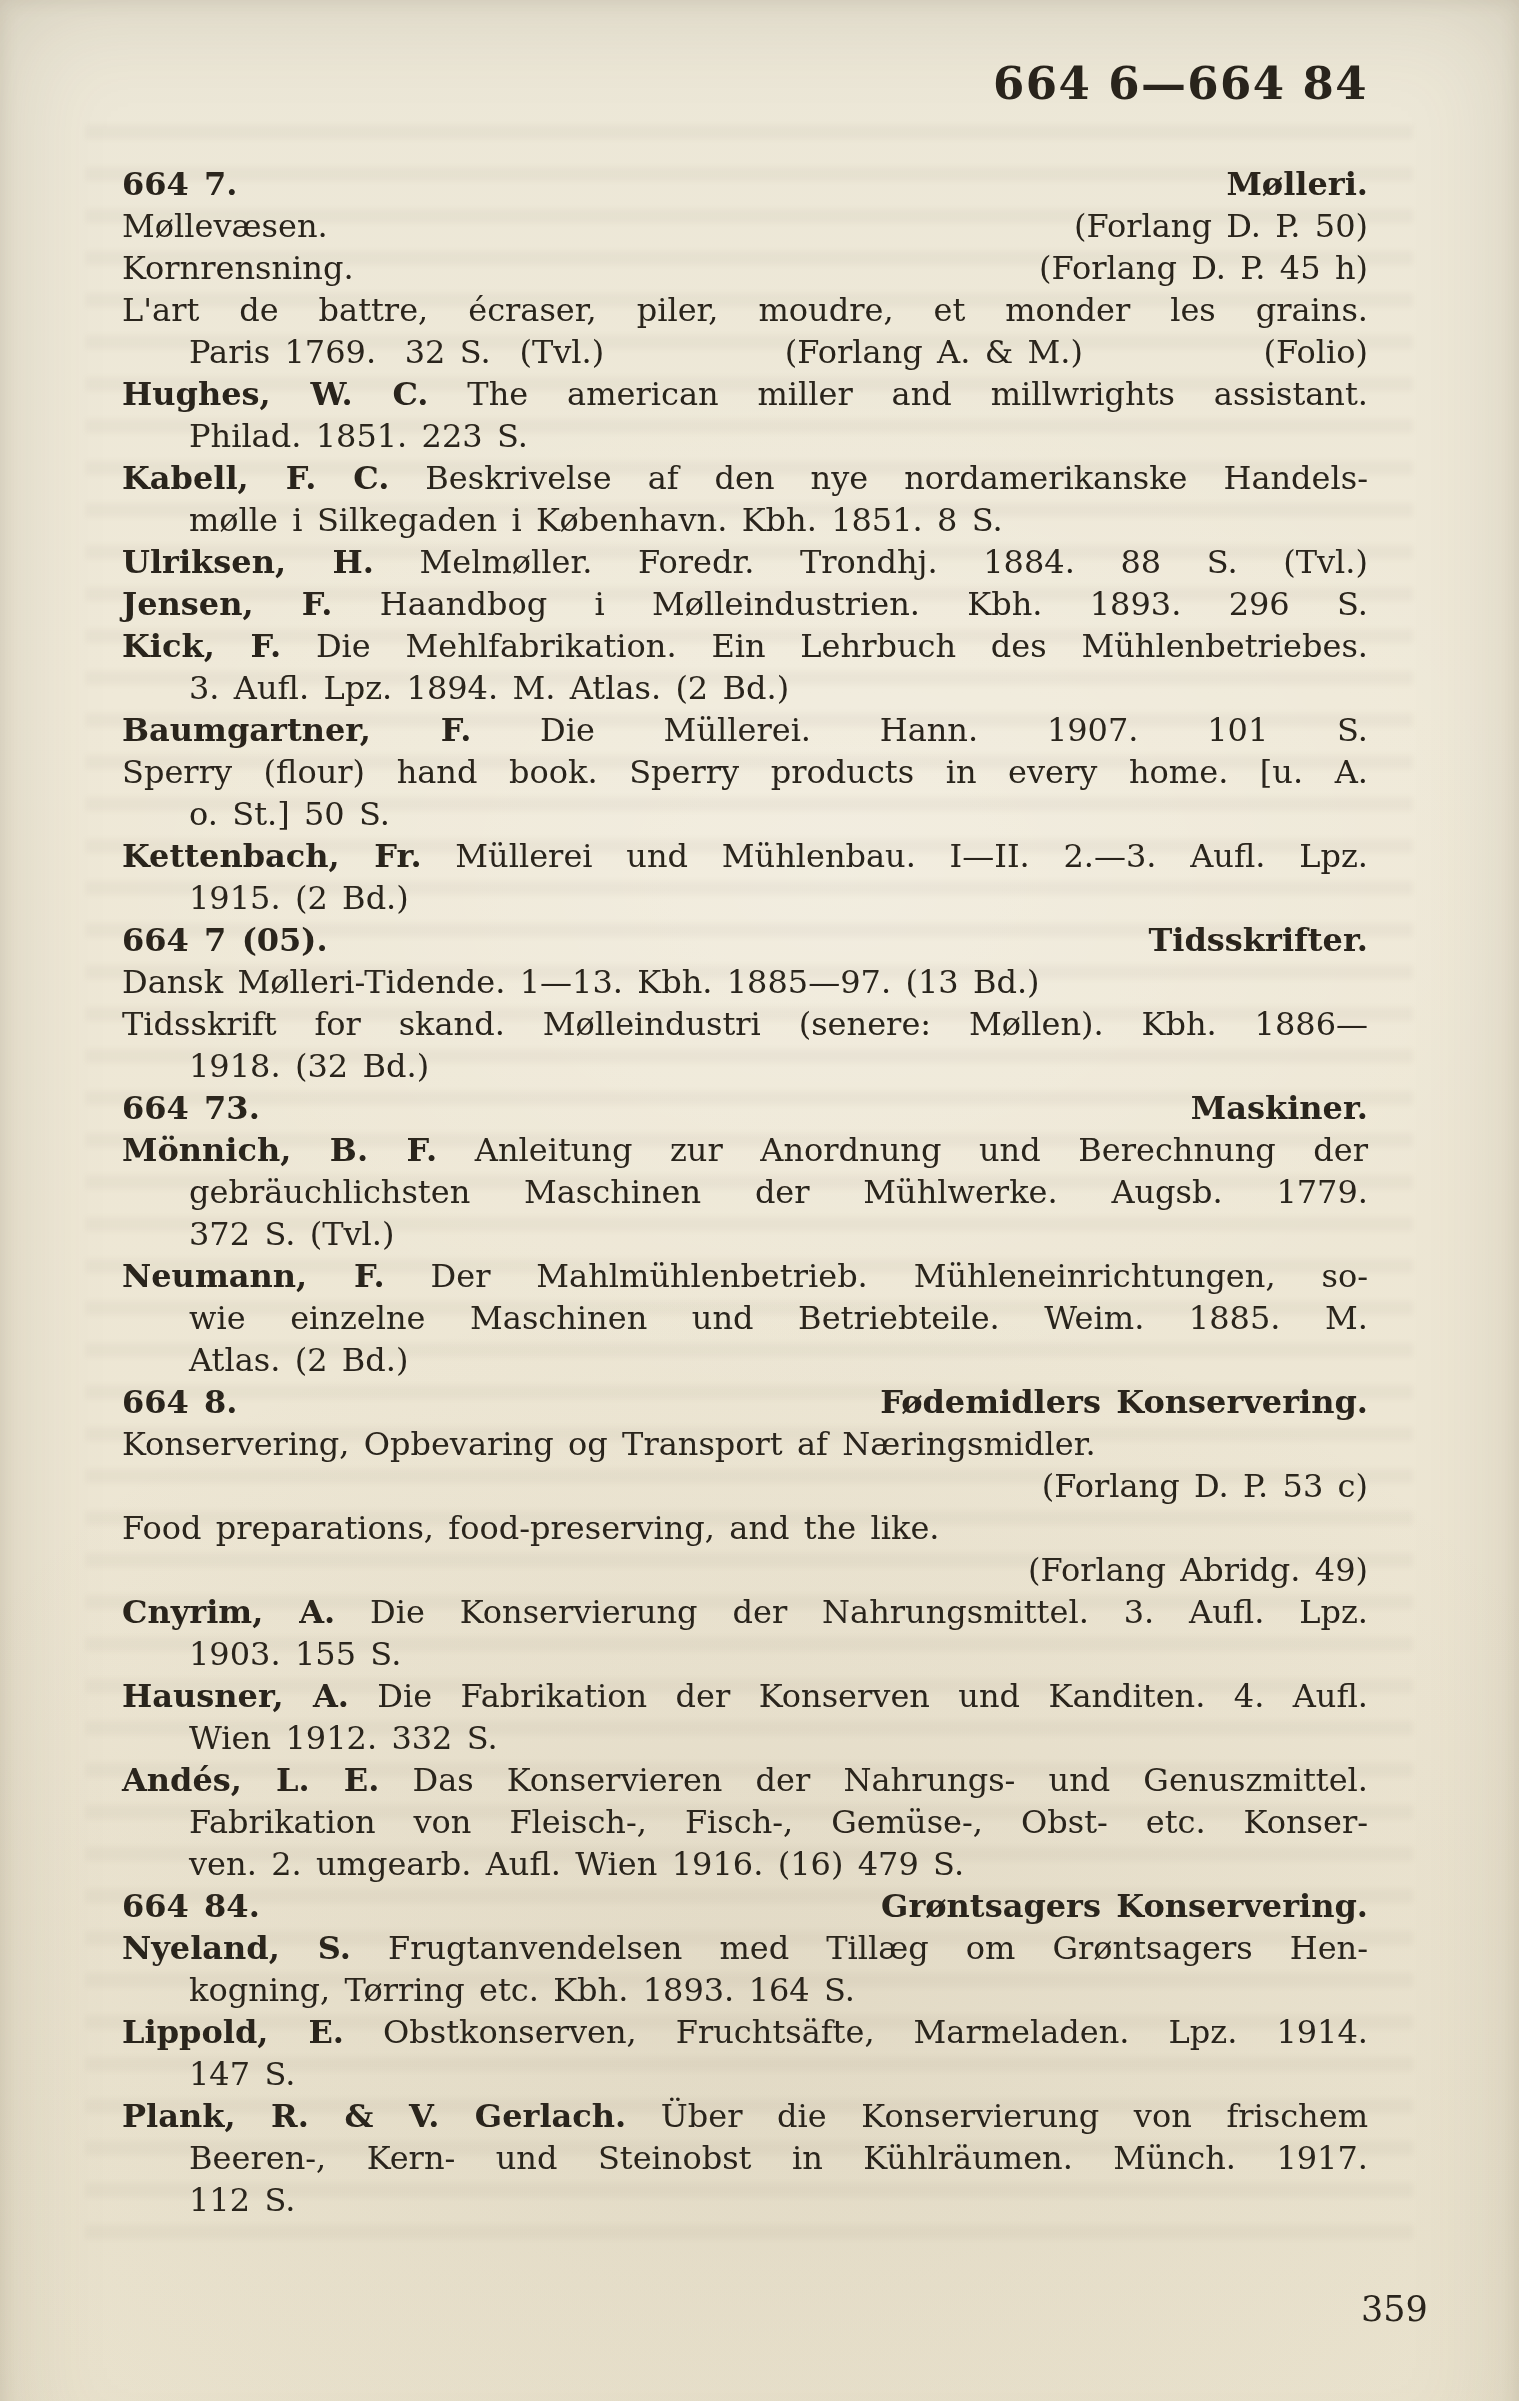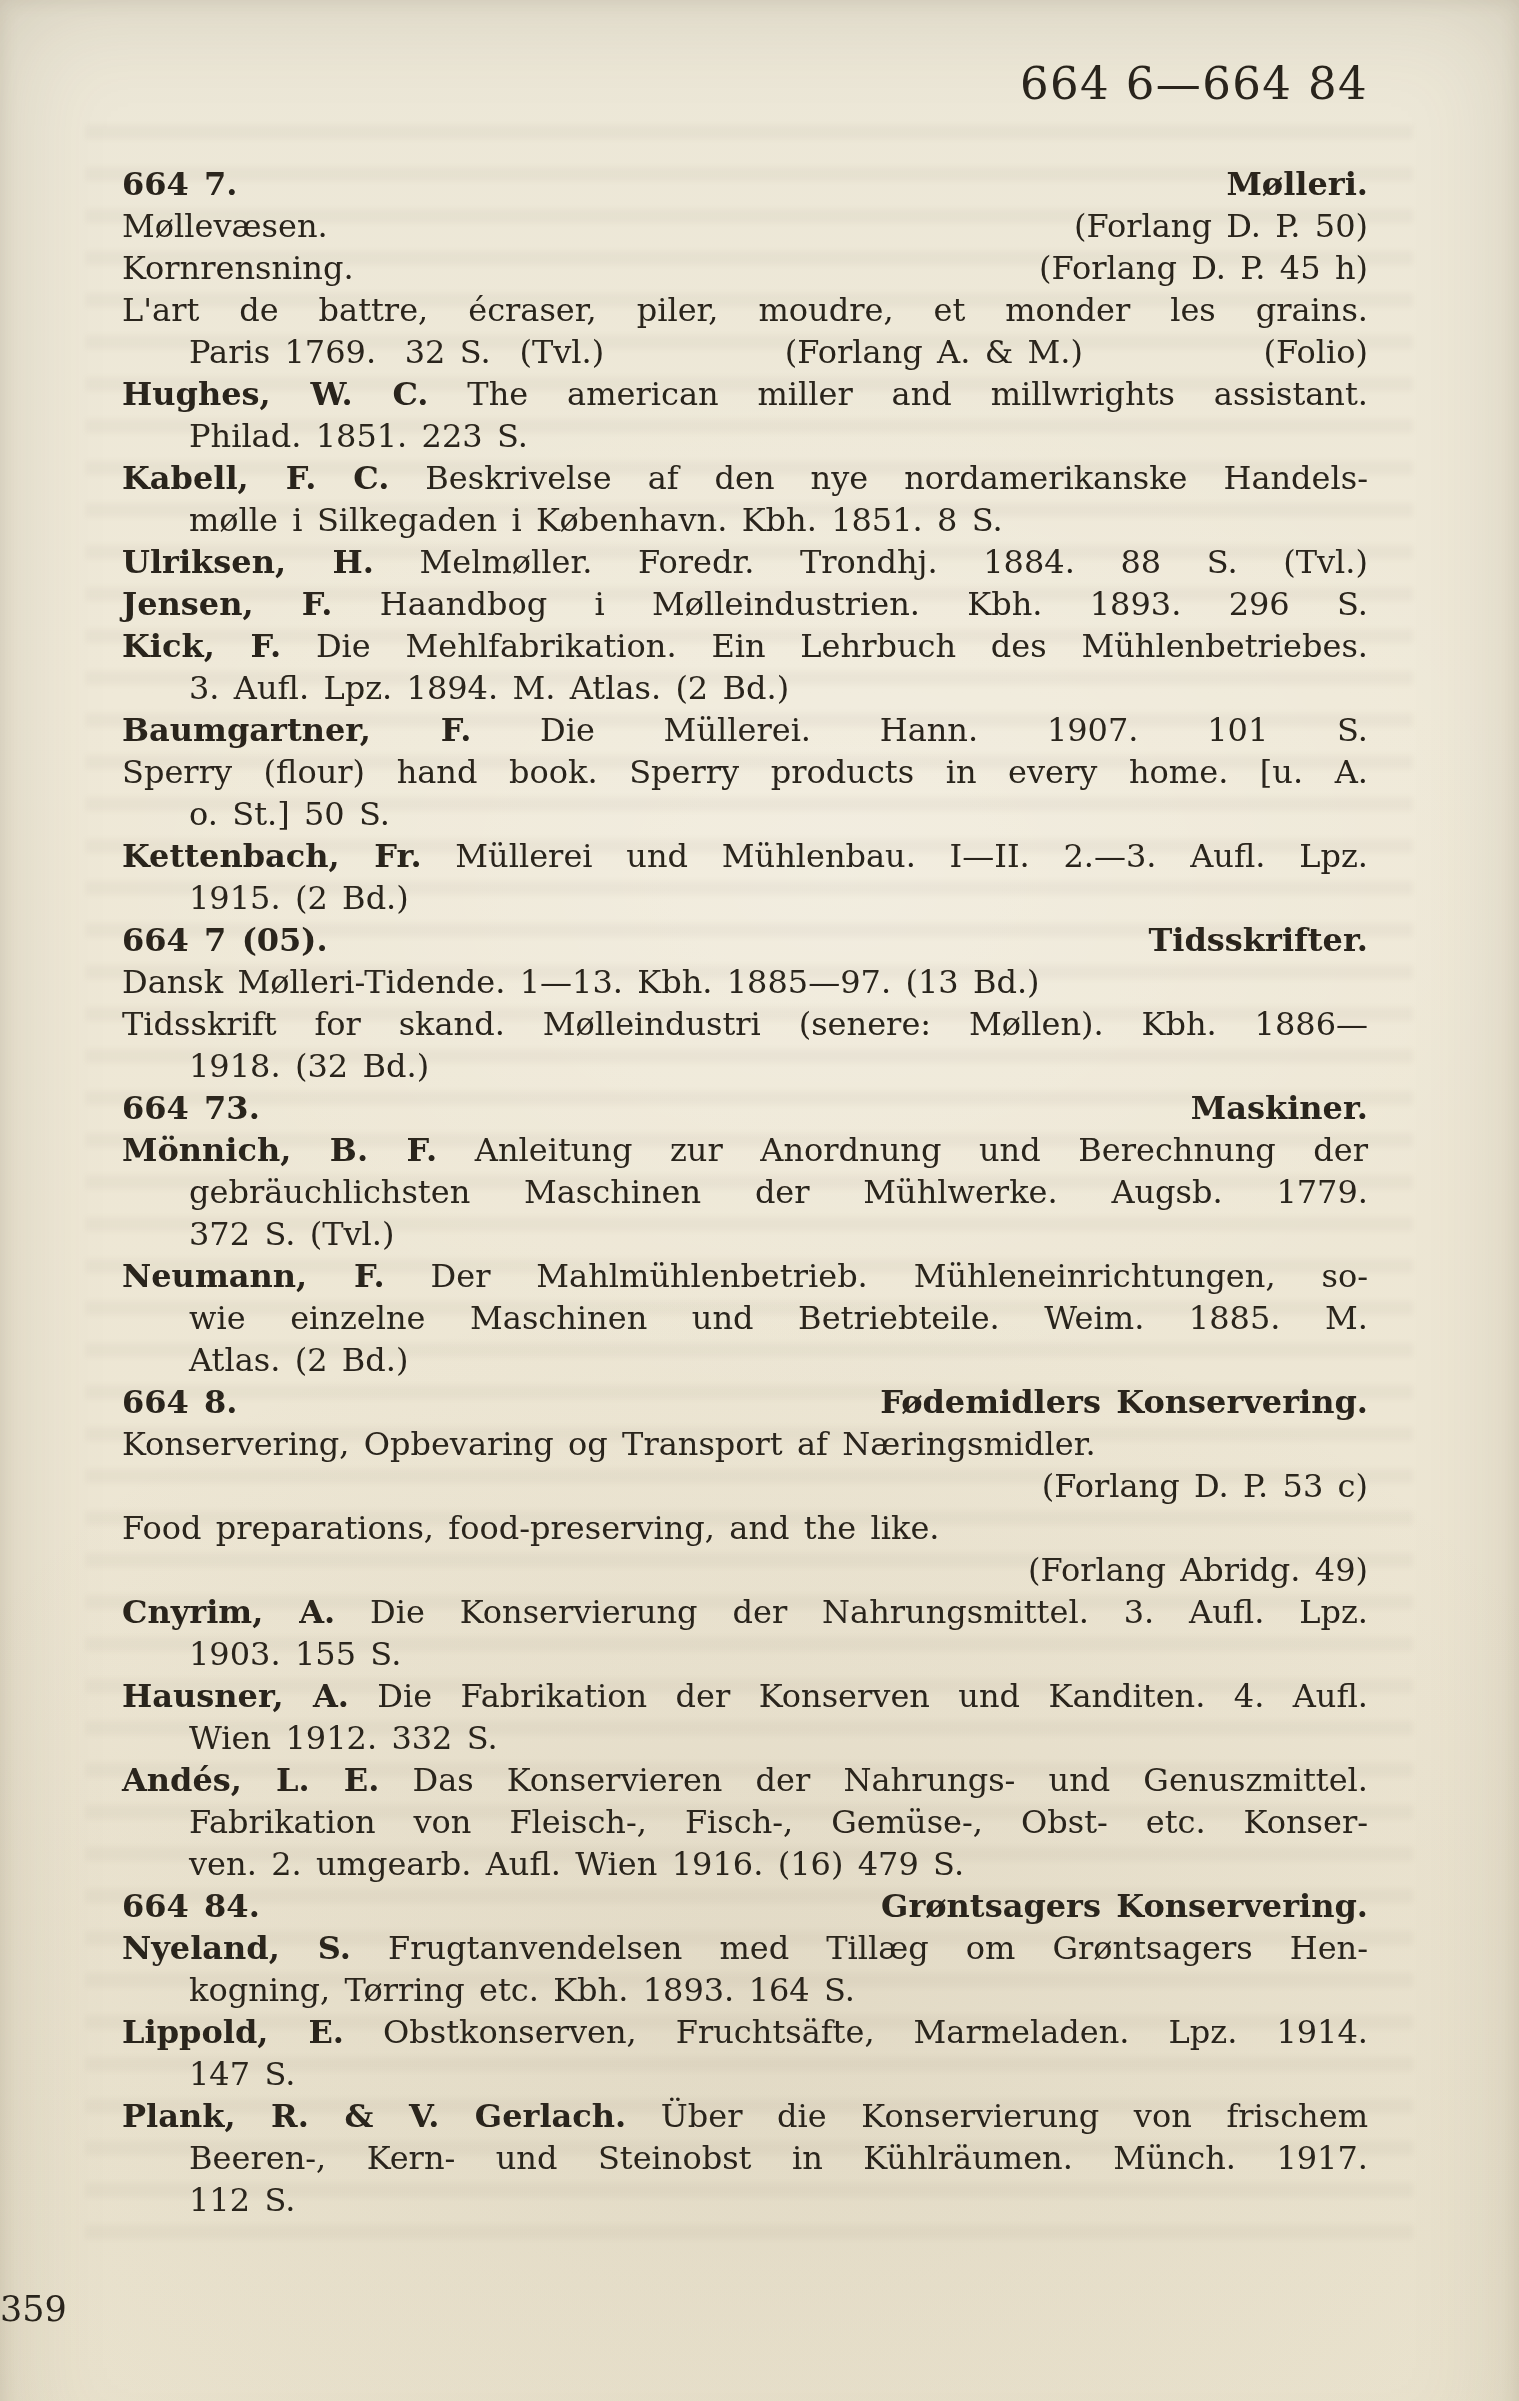--- a/index.html
+++ b/index.html
@@ -36,21 +36,21 @@
   }
   .content{
     position:absolute;
     left:122px;
     top:61px;
     width:1246px;
   }
   .running-header{
     display:flex;
     justify-content:flex-end;
-    font-weight:normal;
+    font-weight:bold;
     font-size:45px;
     letter-spacing:1.4px;
     line-height:1.0;
     margin-bottom:57px;
   }
   .body-lines{
     font-size:32px;
     line-height:42px;
     word-spacing:0.13em;
   }
@@ -71,21 +71,21 @@
     display:flex;
     justify-content:space-between;
   }
   .bib-line.triple span{white-space:pre;}
   .bib-line.rightalign{text-align:right;}
   .page-number{
     position:absolute;
     bottom:167px;
     left:0;
     width:94%;
-    text-align:left;
+    text-align:right;
     font-size:35px;
   }
 </style>
 </head>
 <body>
 
 <div class="page">
   <div class="content">
     <div class="running-header">
       <span>664 6—664 84</span>

